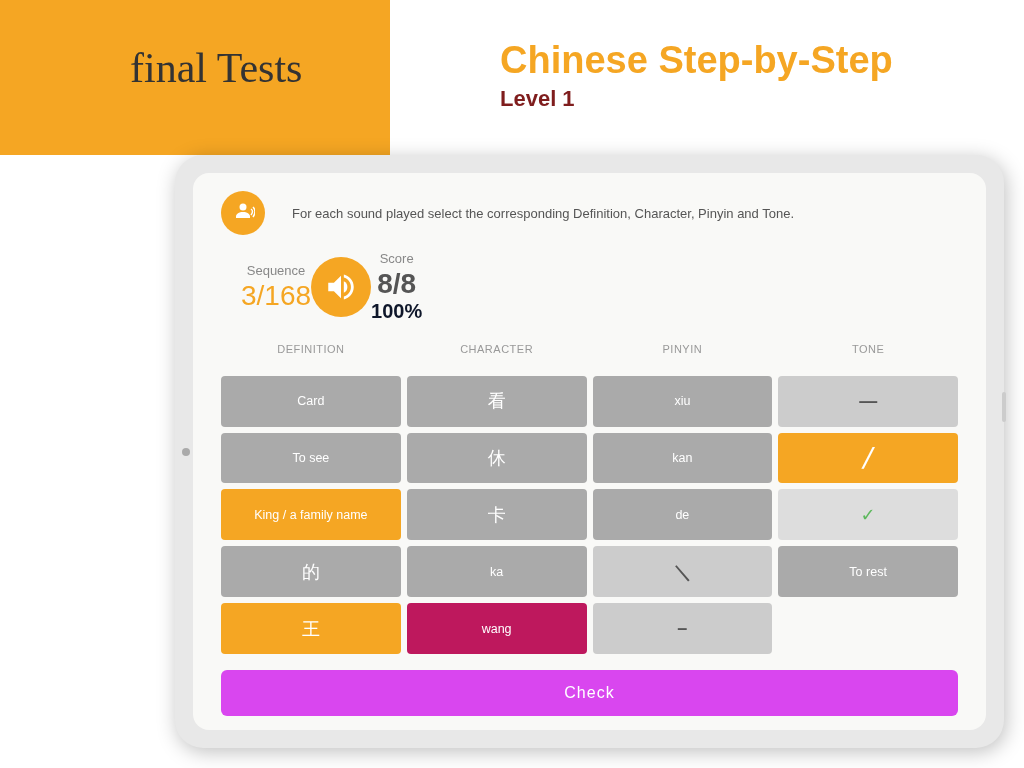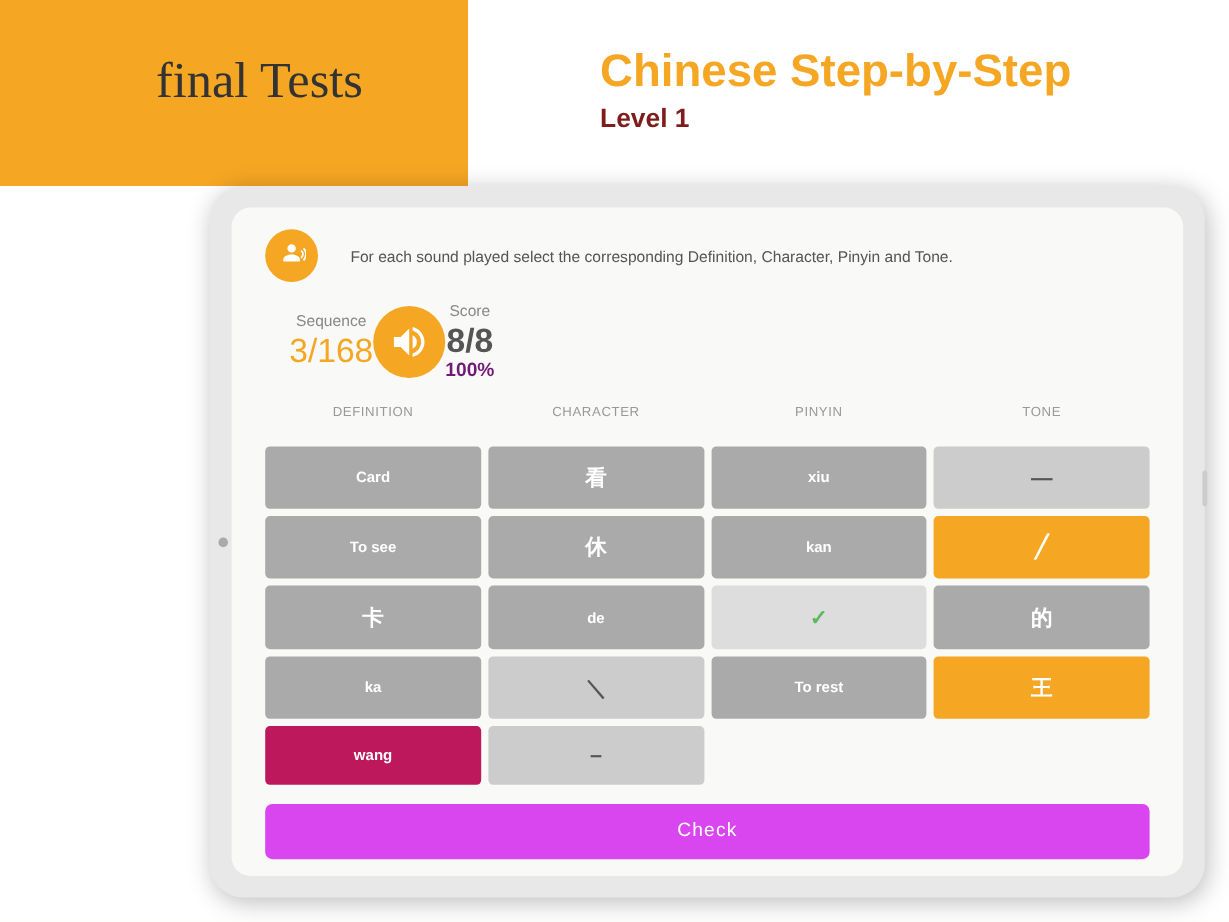--- a/index.html
+++ b/index.html
@@ -194,23 +194,23 @@
       margin-bottom: 2px;
     }
 
     .score-value {
       font-size: 28px;
       font-weight: bold;
       color: #555;
     }
 
     .score-percent {
-      font-size: 16px;
-      font-weight: bold;
-      color: #701a75;
+      font-size: 20px;
+      font-weight: bold;
+      color: #0f172a;
     }
 
     
     .quiz-table {
       display: grid;
       grid-template-columns: 1fr 1fr 1fr 1fr;
       gap: 6px;
       margin-bottom: 16px;
       flex: 1;
     }
@@ -230,21 +230,20 @@
       border: none;
       border-radius: 4px;
       padding: 8px 6px;
       font-size: 12.5px;
       text-align: center;
       cursor: pointer;
       display: flex;
       align-items: center;
       justify-content: center;
       min-height: 34px;
-      font-weight: bold;
     }
 
     .answer-btn.selected {
       background: #F5A623;
       color: white;
     }
 
     .answer-btn.tone-btn {
       font-size: 18px;
       font-weight: bold;
@@ -340,20 +339,21 @@
         <button class="answer-btn">Card</button>
         <button class="answer-btn" style="font-size:18px;">看</button>
         <button class="answer-btn">xiu</button>
         <button class="answer-btn tone-btn">—</button>
 
         <button class="answer-btn">To see</button>
         <button class="answer-btn" style="font-size:18px;">休</button>
         <button class="answer-btn">kan</button>
         <button class="answer-btn tone-btn tone-selected" style="background:#F5A623; color:white;">╱</button>
 
+        <button class="answer-btn selected">King / a family name</button>
         <button class="answer-btn" style="font-size:18px;">卡</button>
         <button class="answer-btn">de</button>
         <button class="answer-btn tone-check">✓</button>
 
         <button class="answer-btn" style="font-size:18px;">的</button>
         <button class="answer-btn">ka</button>
         <button class="answer-btn tone-btn" style="background:#ccc; color:#555;">＼</button>
 
         <button class="answer-btn">To rest</button>
         <button class="answer-btn selected" style="font-size:18px; background:#F5A623;">王</button>

